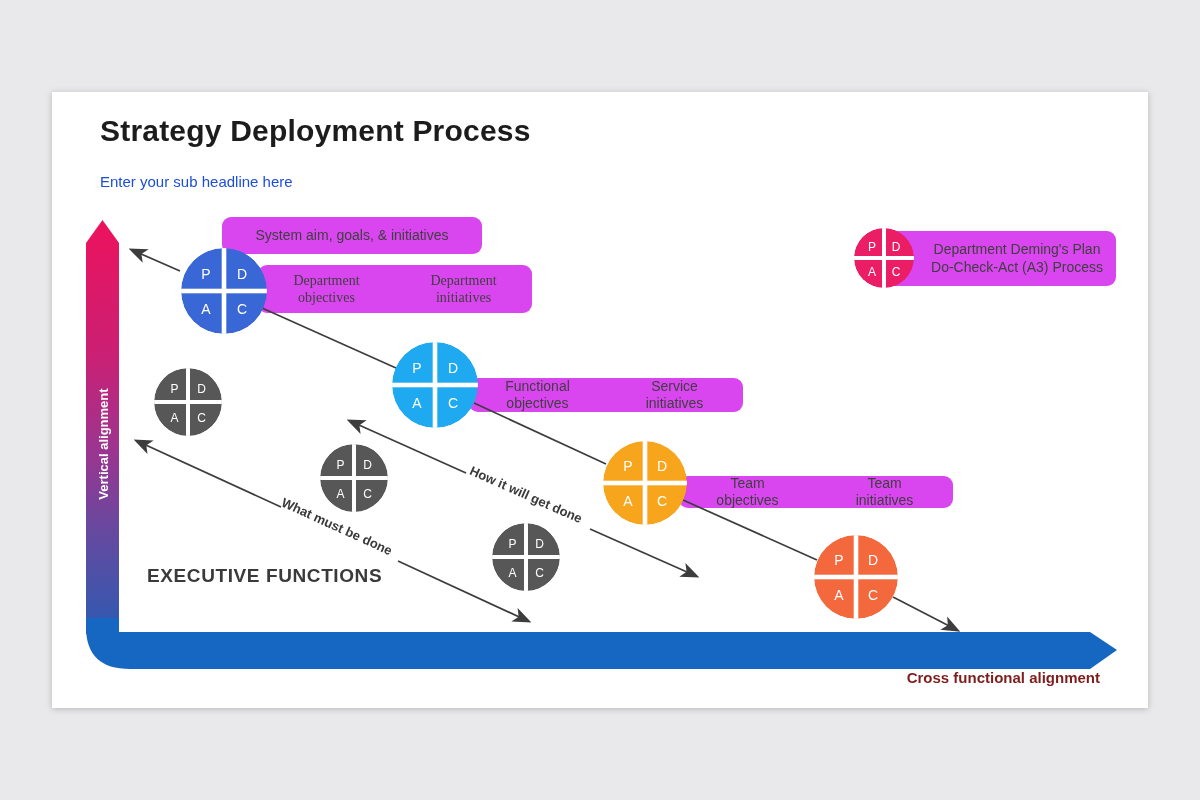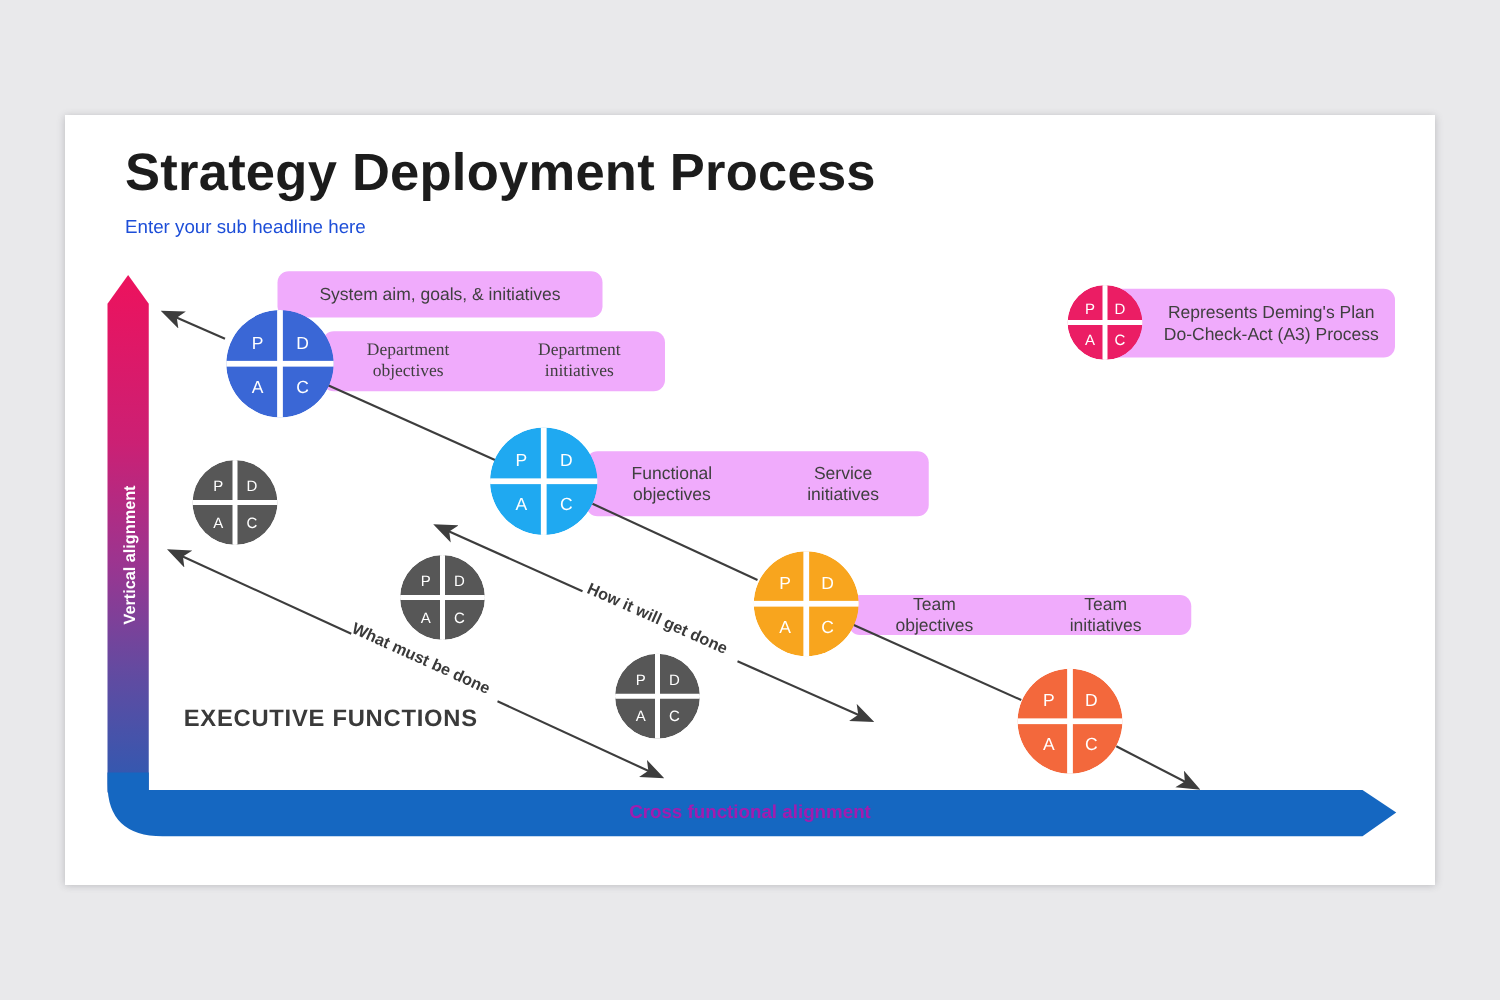--- a/index.html
+++ b/index.html
@@ -1,34 +1,34 @@
 <!DOCTYPE html>
 <html><head>
 <meta charset="utf-8">
 <style>
   html,body{margin:0;padding:0;}
   body{font-family:"Liberation Sans",sans-serif;background:#e9e9eb;}
   .stage{position:relative;width:1200px;height:800px;background:#e9e9eb;overflow:hidden;}
   .card{position:absolute;left:52px;top:92px;width:1096px;height:616px;background:#ffffff;
         box-shadow:0 1px 6px rgba(70,70,80,.3);z-index:1;}
-  .title{position:absolute;left:100px;top:114px;font-size:42px;font-weight:600;color:#1c1c1c;
+  .title{position:absolute;left:100px;top:114px;font-size:30px;font-weight:600;color:#1c1c1c;
          letter-spacing:.2px;z-index:4;}
   .subtitle{position:absolute;left:100px;top:173px;font-size:15px;color:#1d4ed8;z-index:4;}
-  .box{position:absolute;background:#f0abfc;border-radius:9px;color:#3f3f3f;font-size:14px;
+  .box{position:absolute;background:#d946ef;border-radius:9px;color:#3f3f3f;font-size:14px;
        line-height:1.25;display:flex;align-items:center;justify-content:center;text-align:center;
        white-space:pre-line;z-index:2;}
   .box .col{flex:1;white-space:pre-line;text-align:center;}
   svg.diagram{position:absolute;left:0;top:0;z-index:3;}
   svg text.ql{fill:#ffffff;font-size:14px;font-weight:500;text-anchor:middle;
               font-family:"Liberation Sans",sans-serif;}
   svg text.qs{font-size:12px;}
   .ovl{position:absolute;z-index:4;color:#3a3a3a;}
   .vlabel{left:43px;top:437px;width:120px;height:14px;transform:rotate(-90deg);
           text-align:center;color:#fff;font-weight:700;font-size:13px;}
-  .hlabel{left:100px;top:641px;width:1000px;text-align:center;color:#a21caf;font-weight:700;font-size:15px;}
+  .hlabel{left:100px;top:669px;width:1000px;text-align:right;color:#7f1d1d;font-weight:700;font-size:15px;}
   .exec{left:147px;top:565px;font-size:19px;font-weight:700;letter-spacing:.6px;}
   .diag{font-size:13px;font-weight:700;text-align:center;}
   .what{left:271px;top:519px;width:132px;transform:rotate(24.5deg);}
   .how{left:455px;top:487px;width:142px;transform:rotate(24deg);}
 </style>
 </head>
 <body>
 
 <div class="stage">
   <div class="card"></div>
@@ -40,37 +40,37 @@
     <span>System aim, goals, &amp; initiatives</span>
   </div>
 
   <div class="box" style="left:258px;top:265px;width:274px;height:48px;font-family:Liberation Serif, serif;">
     <span class="col">Department
 objectives</span>
     <span class="col">Department
 initiatives</span>
   </div>
 
-  <div class="box" style="left:469px;top:361px;width:274px;height:52px;align-items:center;">
+  <div class="box" style="left:469px;top:378px;width:274px;height:34px;align-items:center;">
     <span class="col">Functional
 objectives</span>
     <span class="col">Service
 initiatives</span>
   </div>
 
   <div class="box" style="left:679px;top:476px;width:274px;height:32px;">
     <span class="col">Team
 objectives</span>
     <span class="col">Team
 initiatives</span>
   </div>
 
 
   <div class="box" style="left:868px;top:231px;width:248px;height:55px;padding-left:50px;box-sizing:border-box;">
-    <span>Represents Deming's Plan
+    <span>Department Deming's Plan
 Do-Check-Act (A3) Process</span>
   </div>
 
   <svg class="diagram" width="1200" height="800" viewBox="0 0 1200 800">
     <defs>
       <linearGradient id="vgrad" gradientUnits="userSpaceOnUse" x1="0" y1="220" x2="0" y2="640">
         <stop offset="0" stop-color="#ed125d"></stop>
         <stop offset="0.32" stop-color="#cb2074"></stop>
         <stop offset="0.55" stop-color="#9b3590"></stop>
         <stop offset="0.75" stop-color="#644aa0"></stop>

